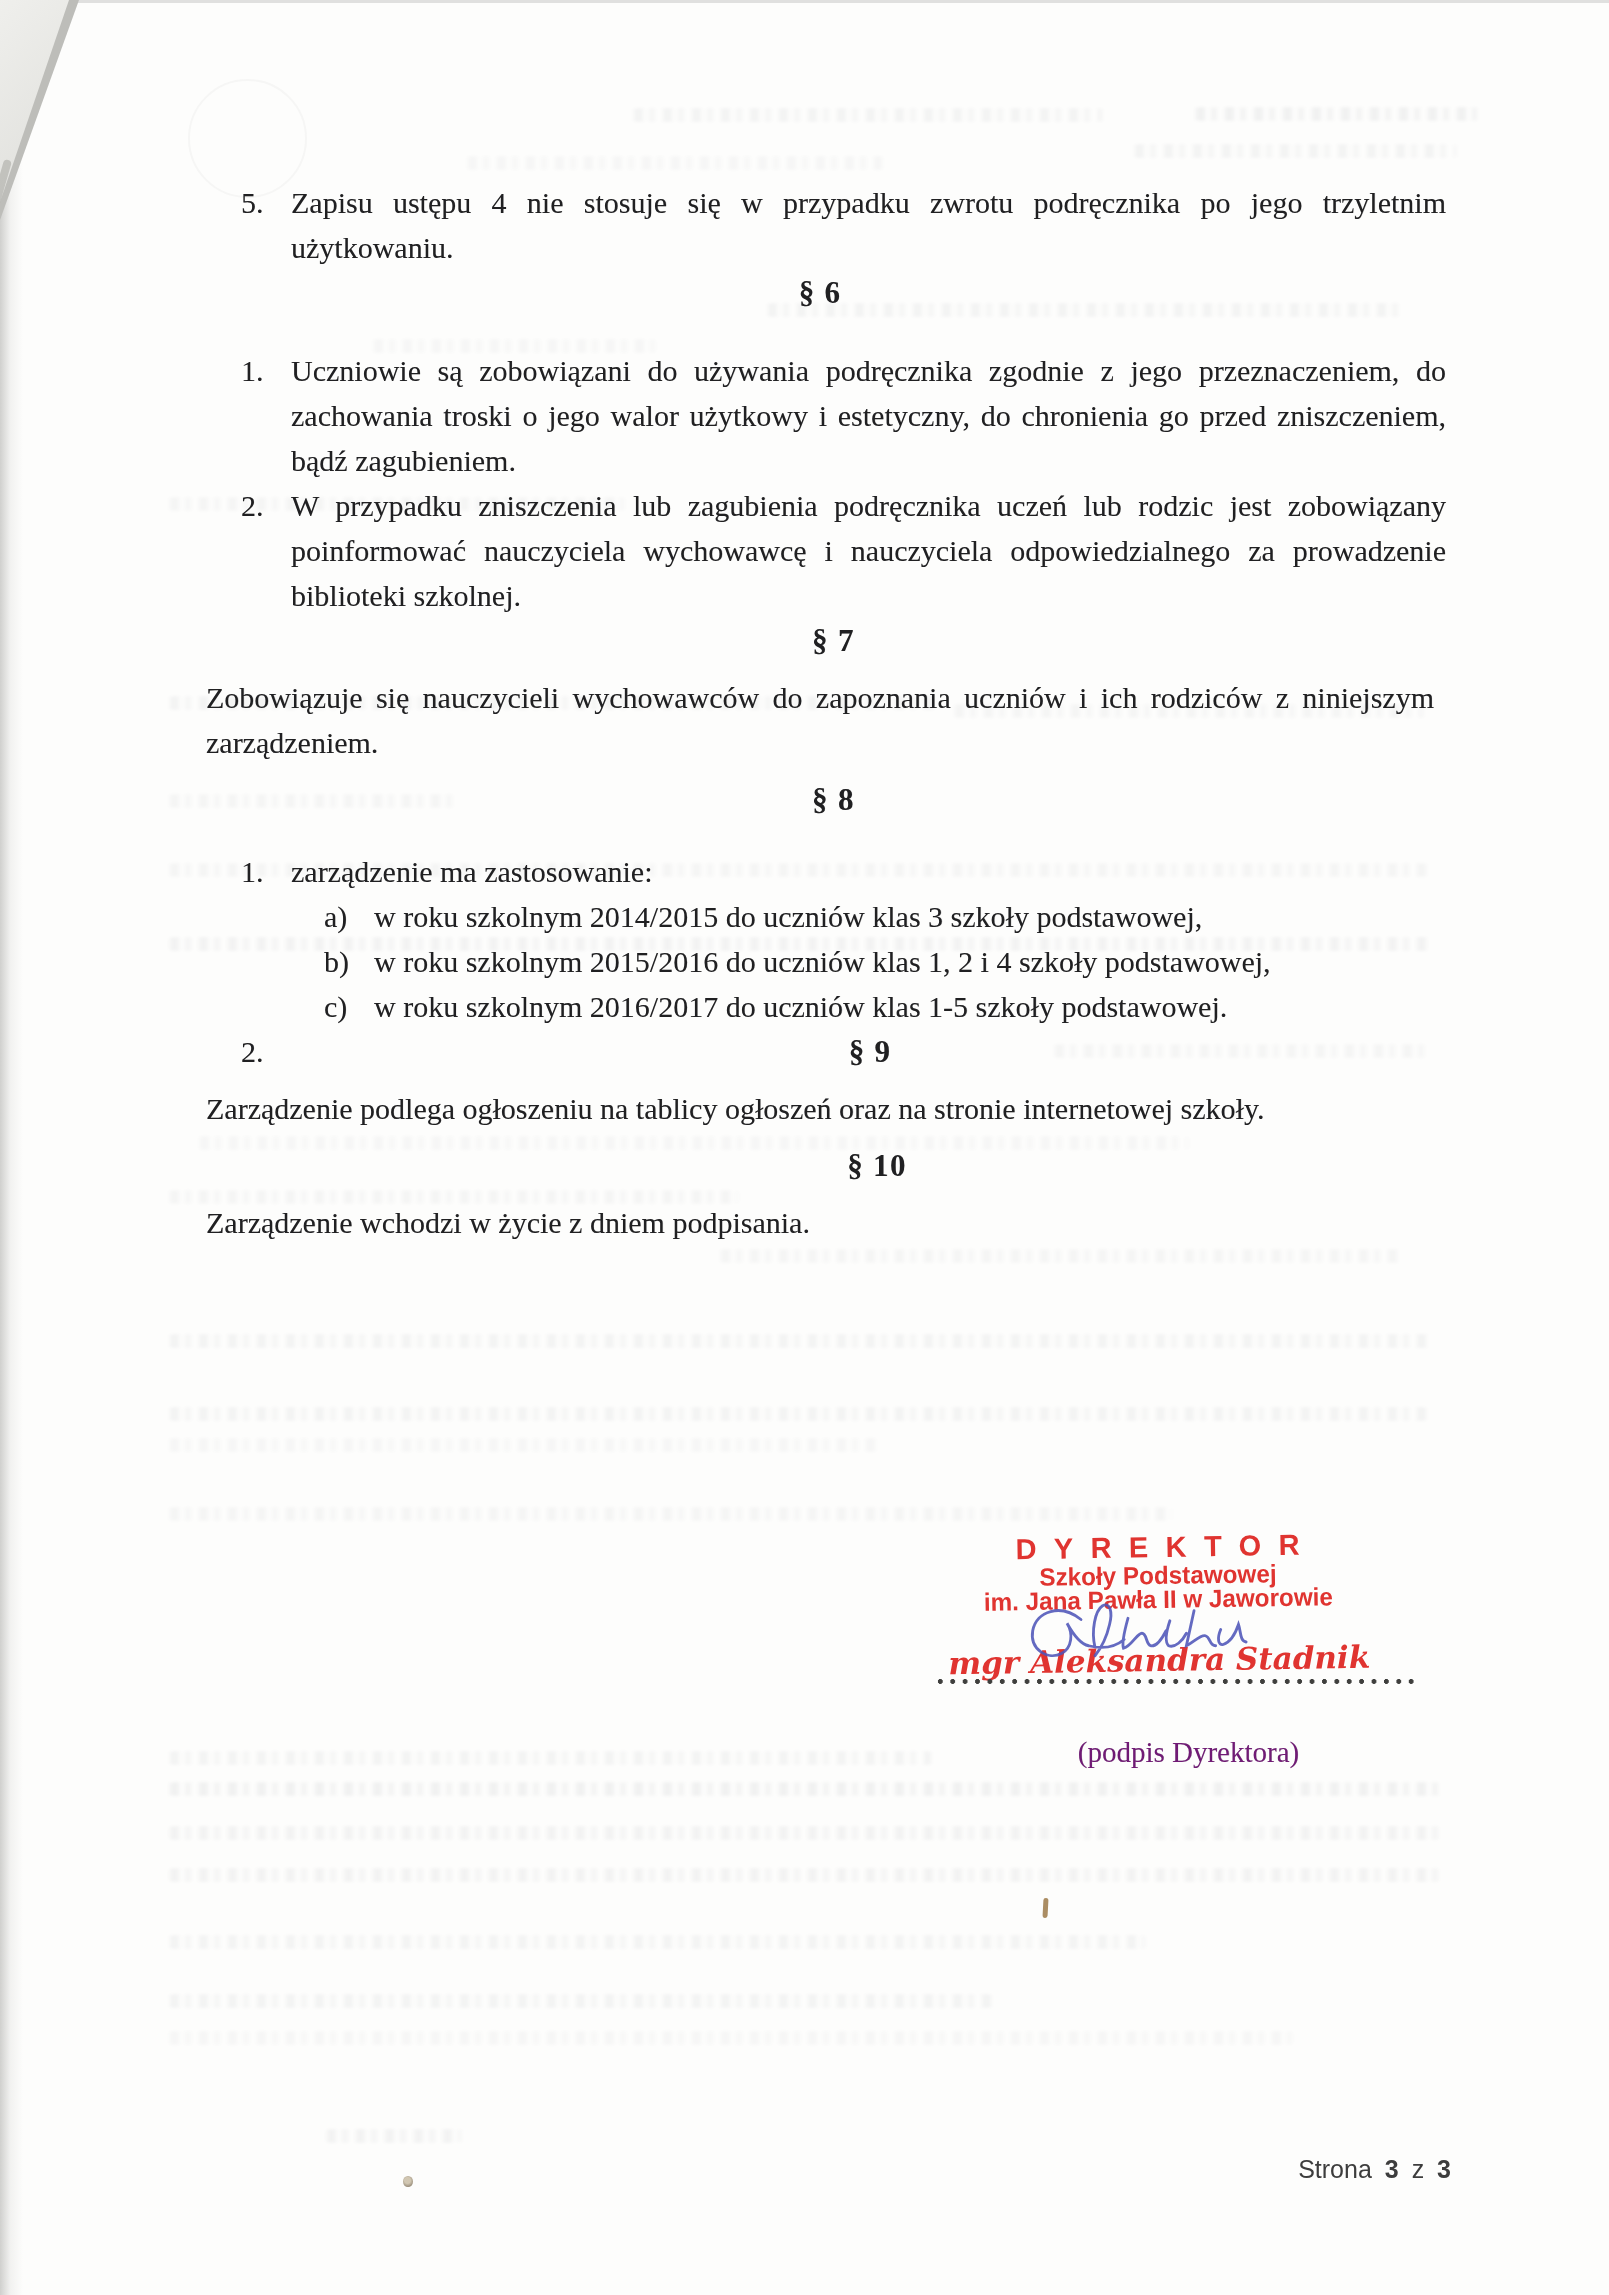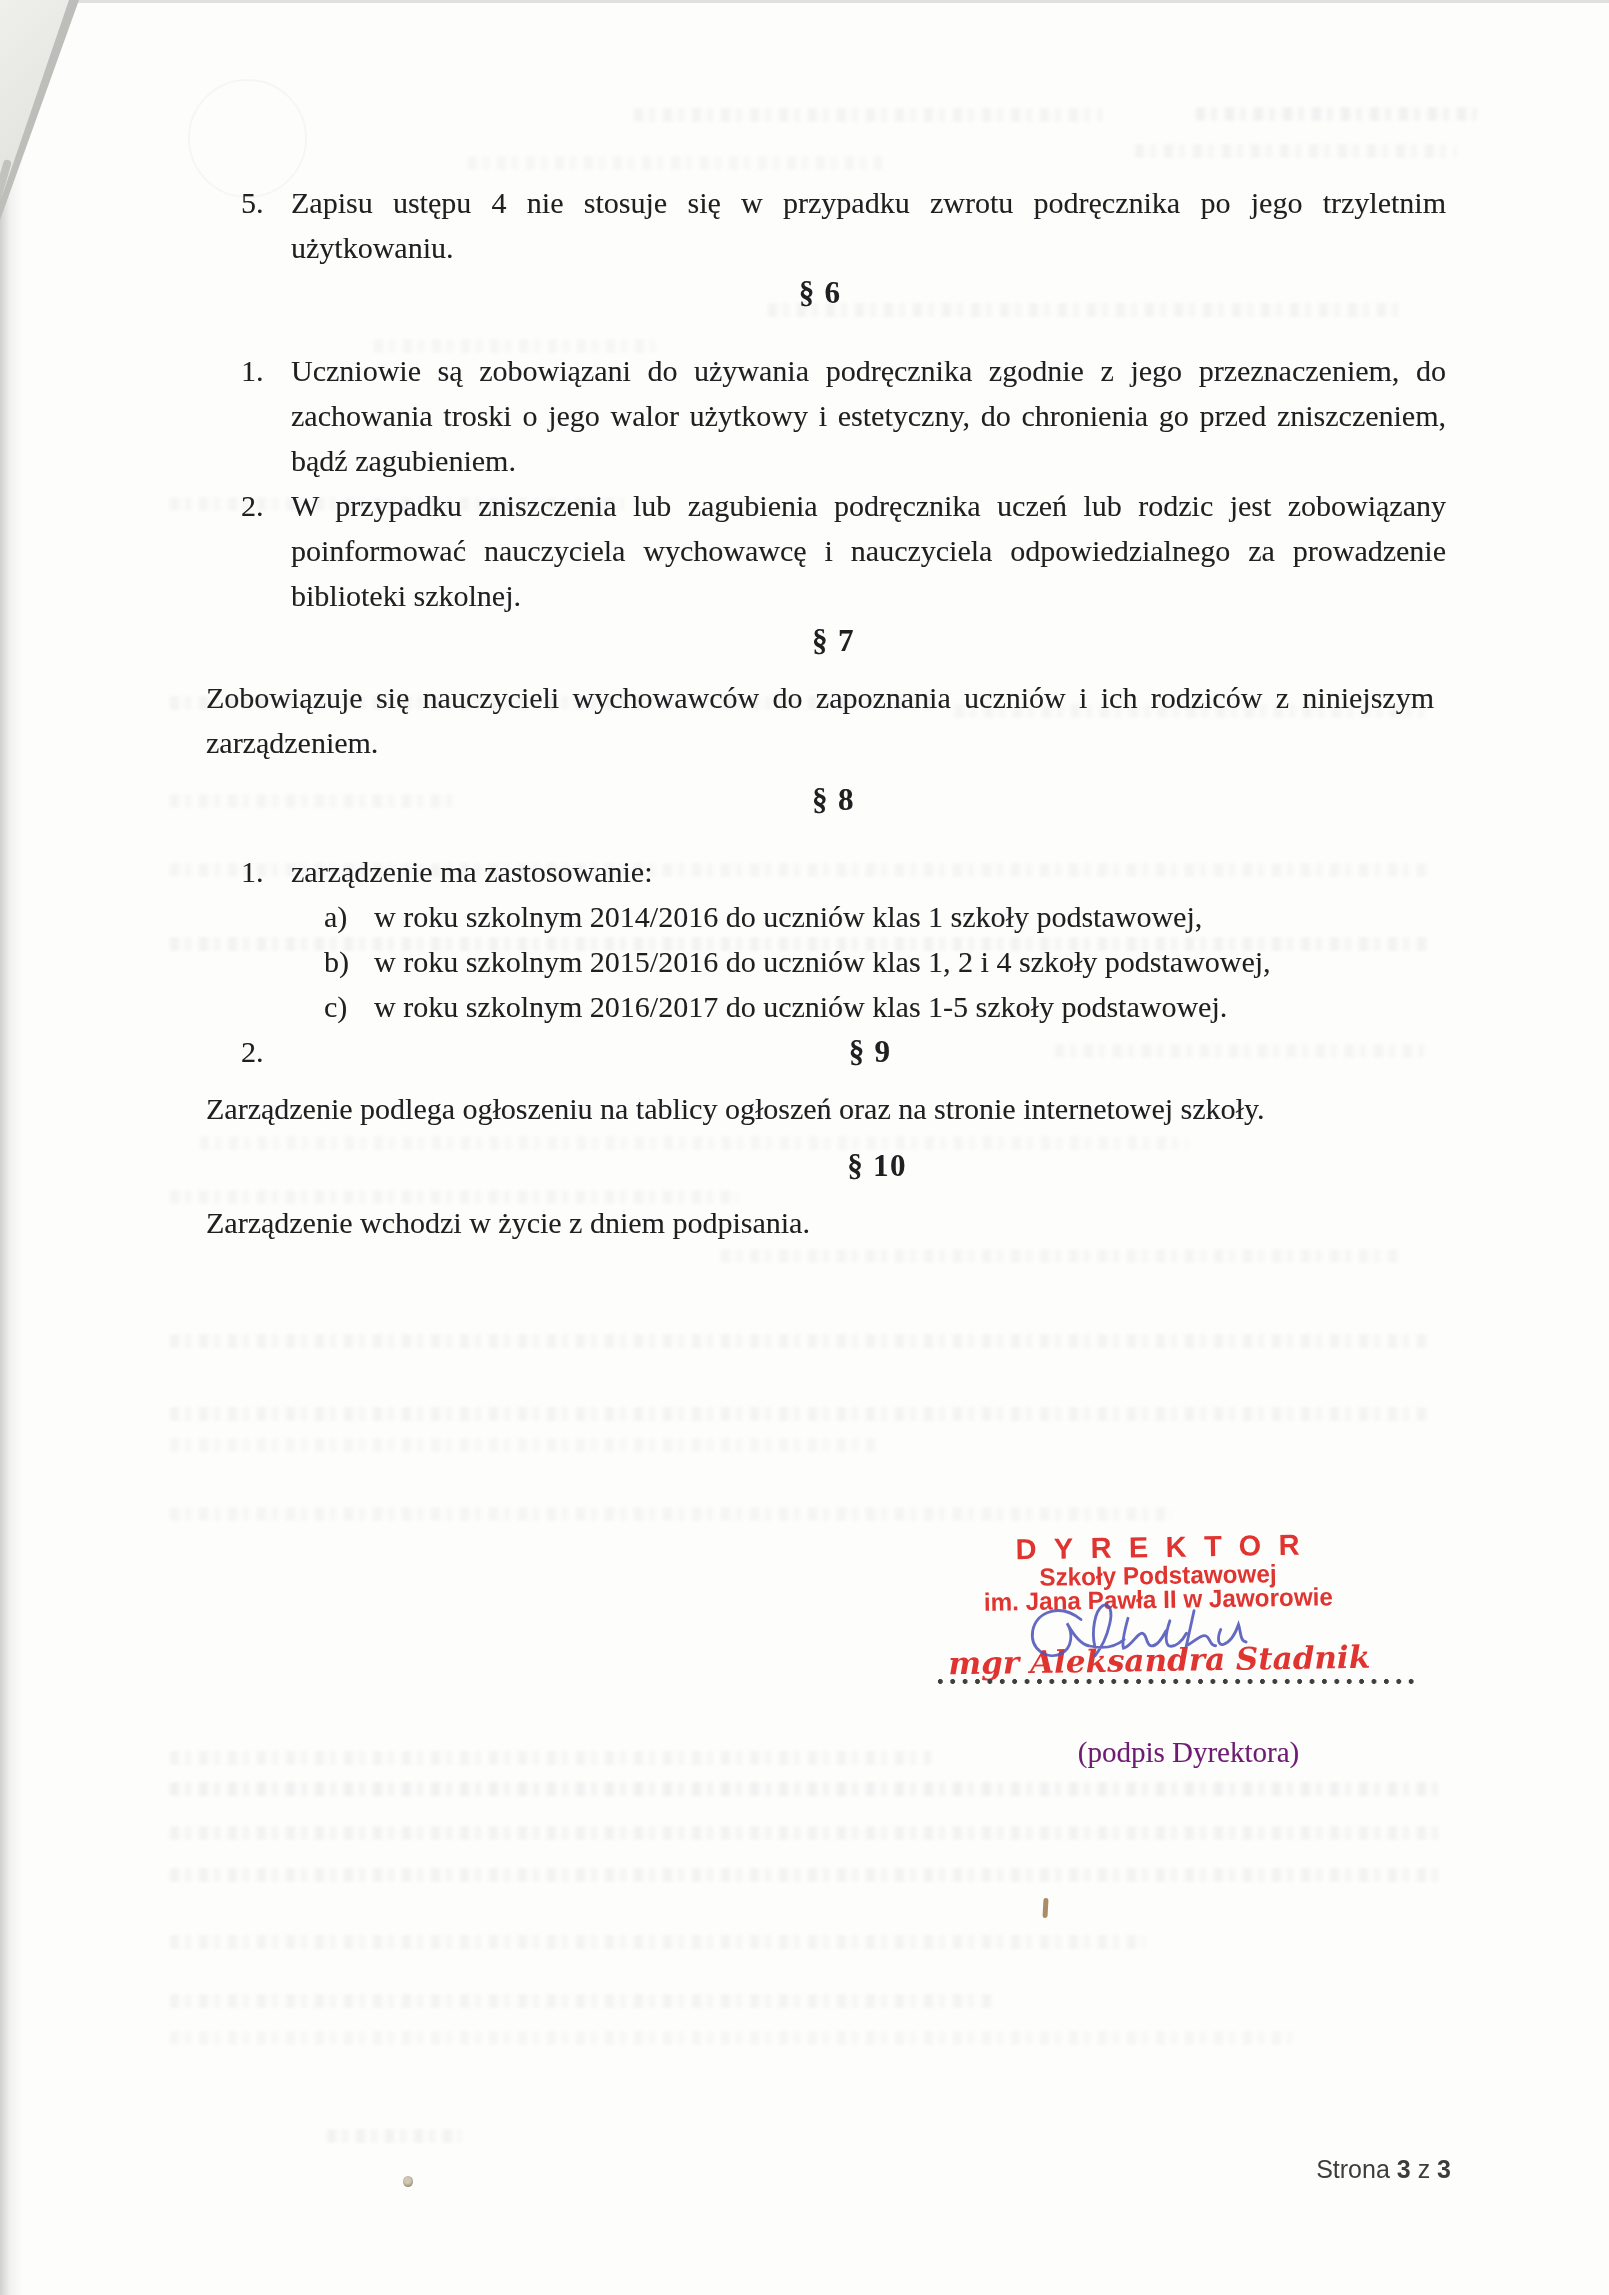--- a/index.html
+++ b/index.html
@@ -56,21 +56,21 @@
     font-family:"DejaVu Serif","Liberation Serif",serif;}
   .sig-ink{position:absolute;left:92px;top:69px;width:235px;height:75px;}
   .dotline{position:absolute;left:9.4px;top:155px;width:478px;height:6.7px;
     background-image:radial-gradient(circle at 3.3px 3.3px,#3f3f3d 2.1px,rgba(0,0,0,0) 2.7px);
     background-size:12.4px 6.7px;background-repeat:repeat-x;}
   .sig-caption{position:absolute;left:0;top:213px;width:521px;text-align:center;
     font-size:29px;color:#701a75;text-shadow:0.3px 0.4px 0.6px rgba(30,30,30,.25);}
   
   .footer{position:absolute;right:159px;top:2155px;
     font-family:"Liberation Sans","DejaVu Sans",sans-serif;font-size:25px;color:#3d3d3d;}
-  .footer span{}
+  .footer span{margin-left:6px;}
   .footer .b{font-weight:bold;}
 </style>
 </head>
 <body>
 
 <div class="page">
 
   <div class="edge-top"></div>
   <div class="edge-left"></div>
   <div class="fold-back"></div>
@@ -132,21 +132,21 @@
     <p class="mt45">Zobowiązuje się nauczycieli wychowawców do zapoznania uczniów i ich rodziców z niniejszym zarządzeniem.</p>
 
     <h2 class="mt39 shift20">§ 8</h2>
 
     <div class="li lvl1 mt41">
       <span class="num">1.</span>
       <span>zarządzenie ma zastosowanie:</span>
     </div>
     <div class="li sub">
       <span class="num">a)</span>
-      <span>w roku szkolnym 2014/2016 do uczniów klas 1 szkoły podstawowej,</span>
+      <span>w roku szkolnym 2014/2015 do uczniów klas 3 szkoły podstawowej,</span>
     </div>
     <div class="li sub">
       <span class="num">b)</span>
       <span>w roku szkolnym 2015/2016 do uczniów klas 1, 2 i 4 szkoły podstawowej,</span>
     </div>
     <div class="li sub">
       <span class="num">c)</span>
       <span>w roku szkolnym 2016/2017 do uczniów klas 1-5 szkoły podstawowej.</span>
     </div>
     <div class="li lvl1">

